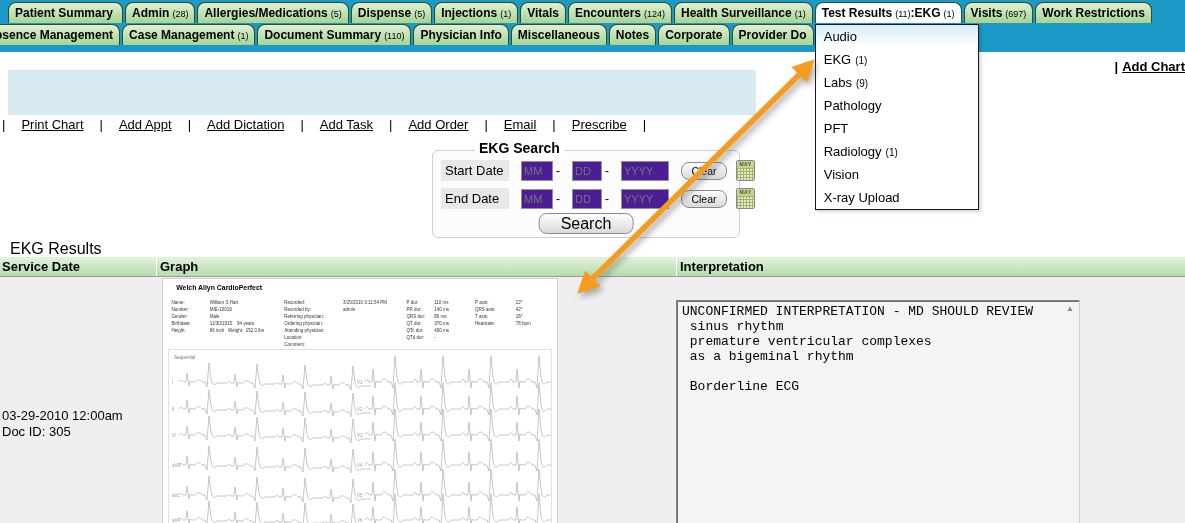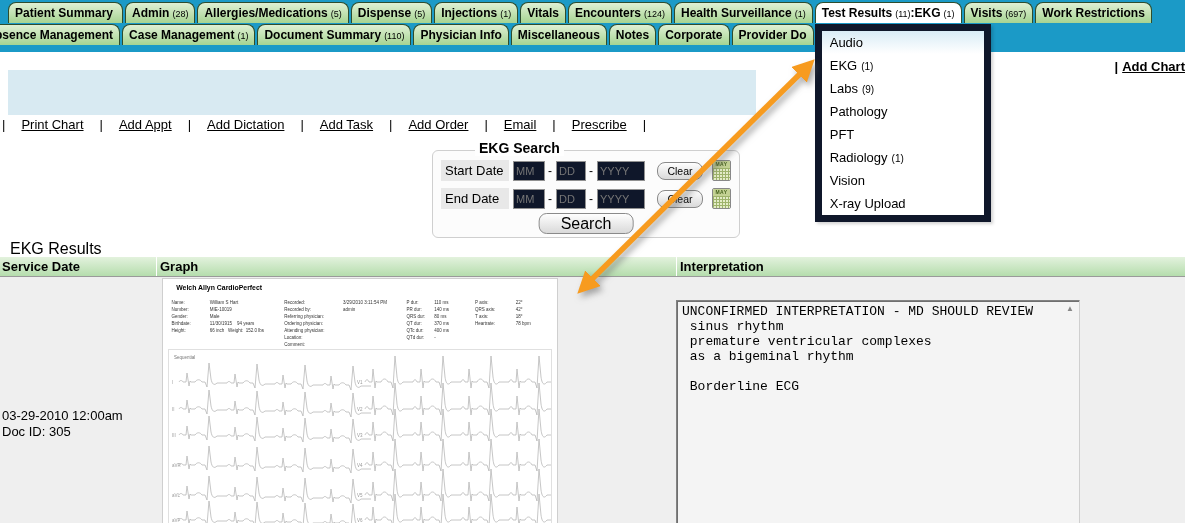--- a/index.html
+++ b/index.html
@@ -9,42 +9,42 @@
   
   .band{position:absolute;left:0;top:0;width:100%;height:52px;background:#1b9ac7;z-index:10}
   .trow{position:absolute;display:flex;gap:2px;height:21px;align-items:stretch}
   .trow1{left:8px;top:2px}
   .trow2{left:-12px;top:24px}
   .tab{position:relative;flex:none;display:flex;align-items:center;padding:0 6px;
        background:linear-gradient(#dff0d4,#a6d492);border:1px solid #2e4d2e;border-bottom:none;
        border-radius:8px 8px 0 0;font-size:12px;font-weight:bold;white-space:nowrap;cursor:pointer}
   .tab .cnt{font-size:9px;font-weight:normal;margin-left:3px;padding-top:1px}
   .tab.active{background:#fff;z-index:30}
-  .menu{position:absolute;left:-1px;top:21px;width:162px;background:#fff;border:7px solid #0f172a;
+  .menu{position:absolute;left:-1px;top:21px;width:162px;background:#fff;border:1px solid #0f172a;
         box-shadow:2px 2px 3px rgba(0,0,0,.18);font-weight:normal;font-size:13px;cursor:default}
   .mi{height:23px;line-height:23px;padding-left:8px;cursor:pointer}
   .mi.first{background:linear-gradient(#d9ecf6,#ffffff)}
   .mi .mcnt{font-size:10px;margin-left:4px}
 
   
   .adddoc{position:absolute;top:59px;right:0;font-size:13px;font-weight:bold;white-space:nowrap;z-index:5}
   .adddoc a{text-decoration:underline;color:#000;cursor:pointer;margin-left:4px}
   .infobar{position:absolute;left:8px;top:70px;width:748px;height:45px;background:#d8eaf2}
   .toolbar{position:absolute;left:2px;top:117px;font-size:13px}
   .tlink{text-decoration:underline;color:#000;cursor:pointer;margin:0 16px}
 
   
   .fieldset{position:absolute;left:432px;top:150px;width:306px;height:86px;border:1px solid #cfcfcf;
             border-radius:6px;background:#fcfcfc}
   .legend{position:absolute;left:42px;top:-11px;background:#fff;padding:0 4px;font-size:14px;font-weight:bold}
   .frow{position:absolute;left:8px;display:flex;align-items:center}
   .frow1{top:9px}.frow2{top:37px}
   .flabel{background:#e8e8e8;font-size:13px;padding:3px 4px;width:60px}
-  .din{height:16px;border:1px solid #919191;font-size:11px;color:#8a8a8a;padding:1px 2px;margin-left:4px;
-       font-family:inherit;background:#0f172a}
+  .din{height:16px;border:1px solid #919191;font-size:11px;color:#8a8a8a;padding:1px 2px;margin-left:12px;
+       font-family:inherit;background:#4c1d95}
   .w-mm{width:26px}.w-dd{width:24px}.w-yy{width:42px}
   .dash{margin-left:3px;font-size:12px}
   .btn{border:1px solid #8a8a8a;border-radius:8px;background:linear-gradient(#fefefe,#d9d9d9);
        cursor:pointer;font-family:Liberation Sans, sans-serif}
   .clearbtn{font-size:10.5px;width:46px;height:18px;margin-left:12px}
   .calbtn{width:19px;height:21px;margin-left:9px;padding:0;border:1px solid #888;background:#fff;
           cursor:pointer;overflow:hidden;border-radius:2px}
   .calhd{height:7px;background:#c3d193;color:#44611c;font-size:5px;line-height:7px;text-align:center;
          font-weight:bold;letter-spacing:.5px}
   .calbody{height:12px;background:repeating-linear-gradient(to right,#9eb36b 0 1px,transparent 1px 3px),

